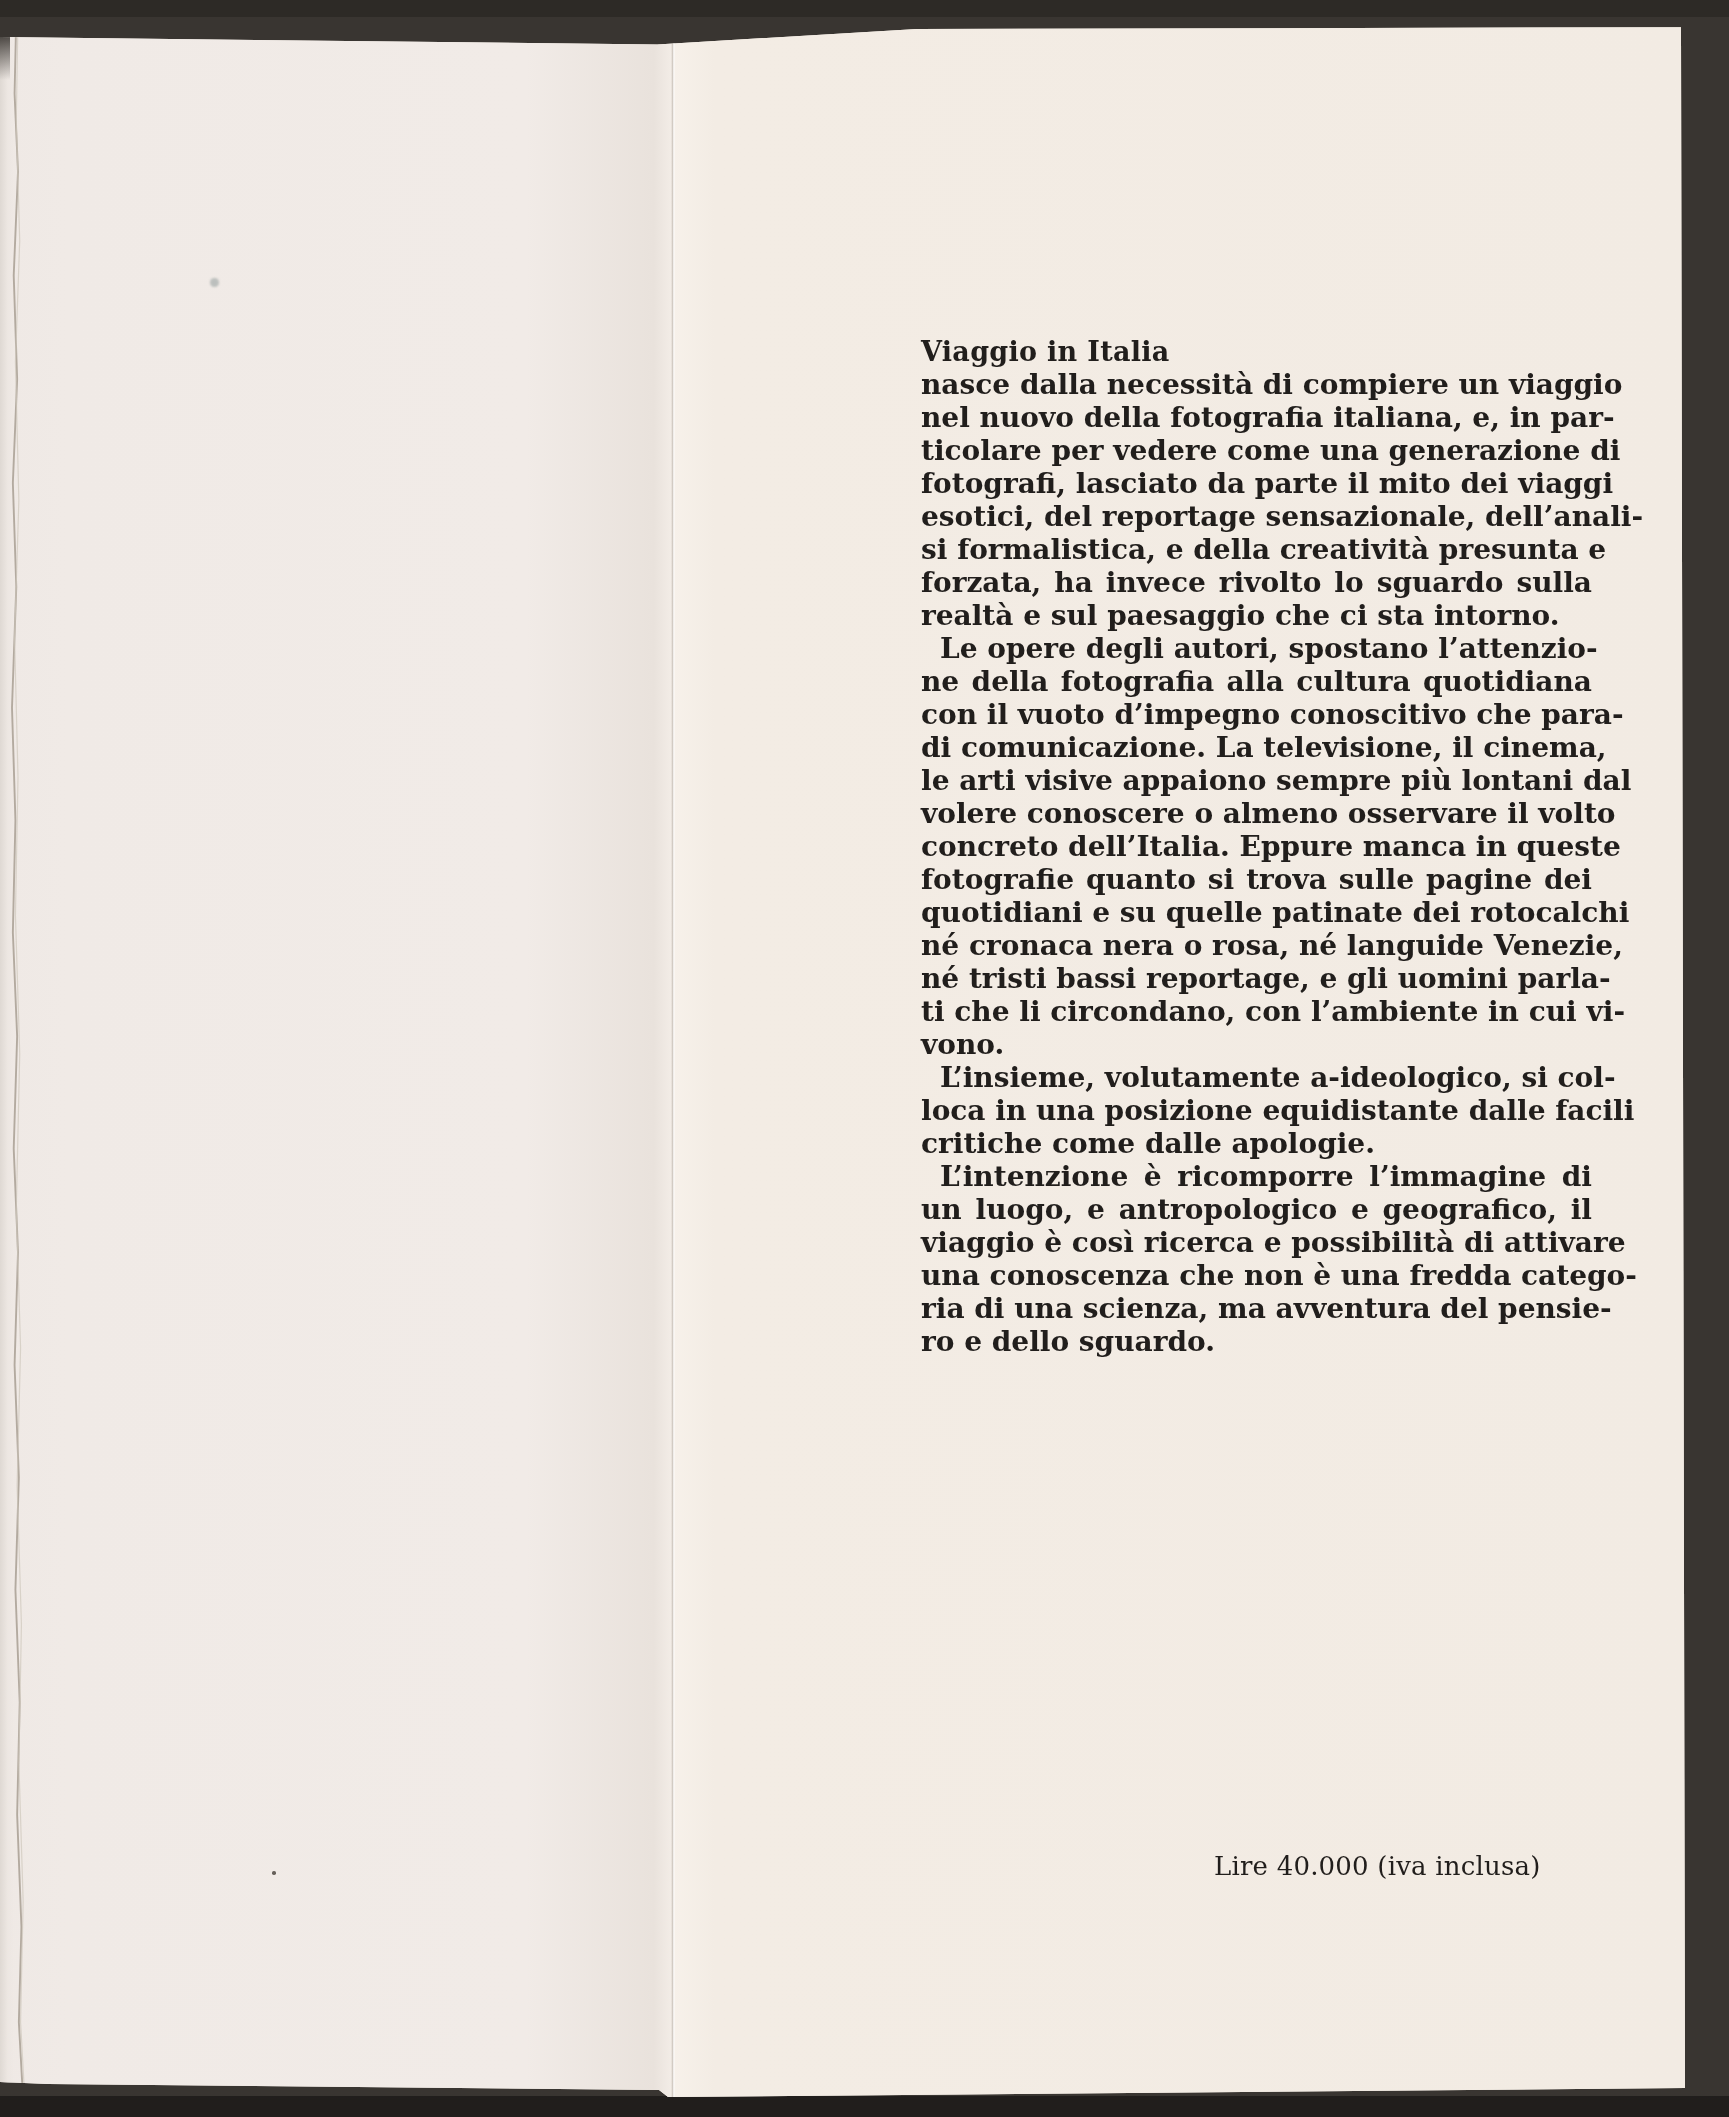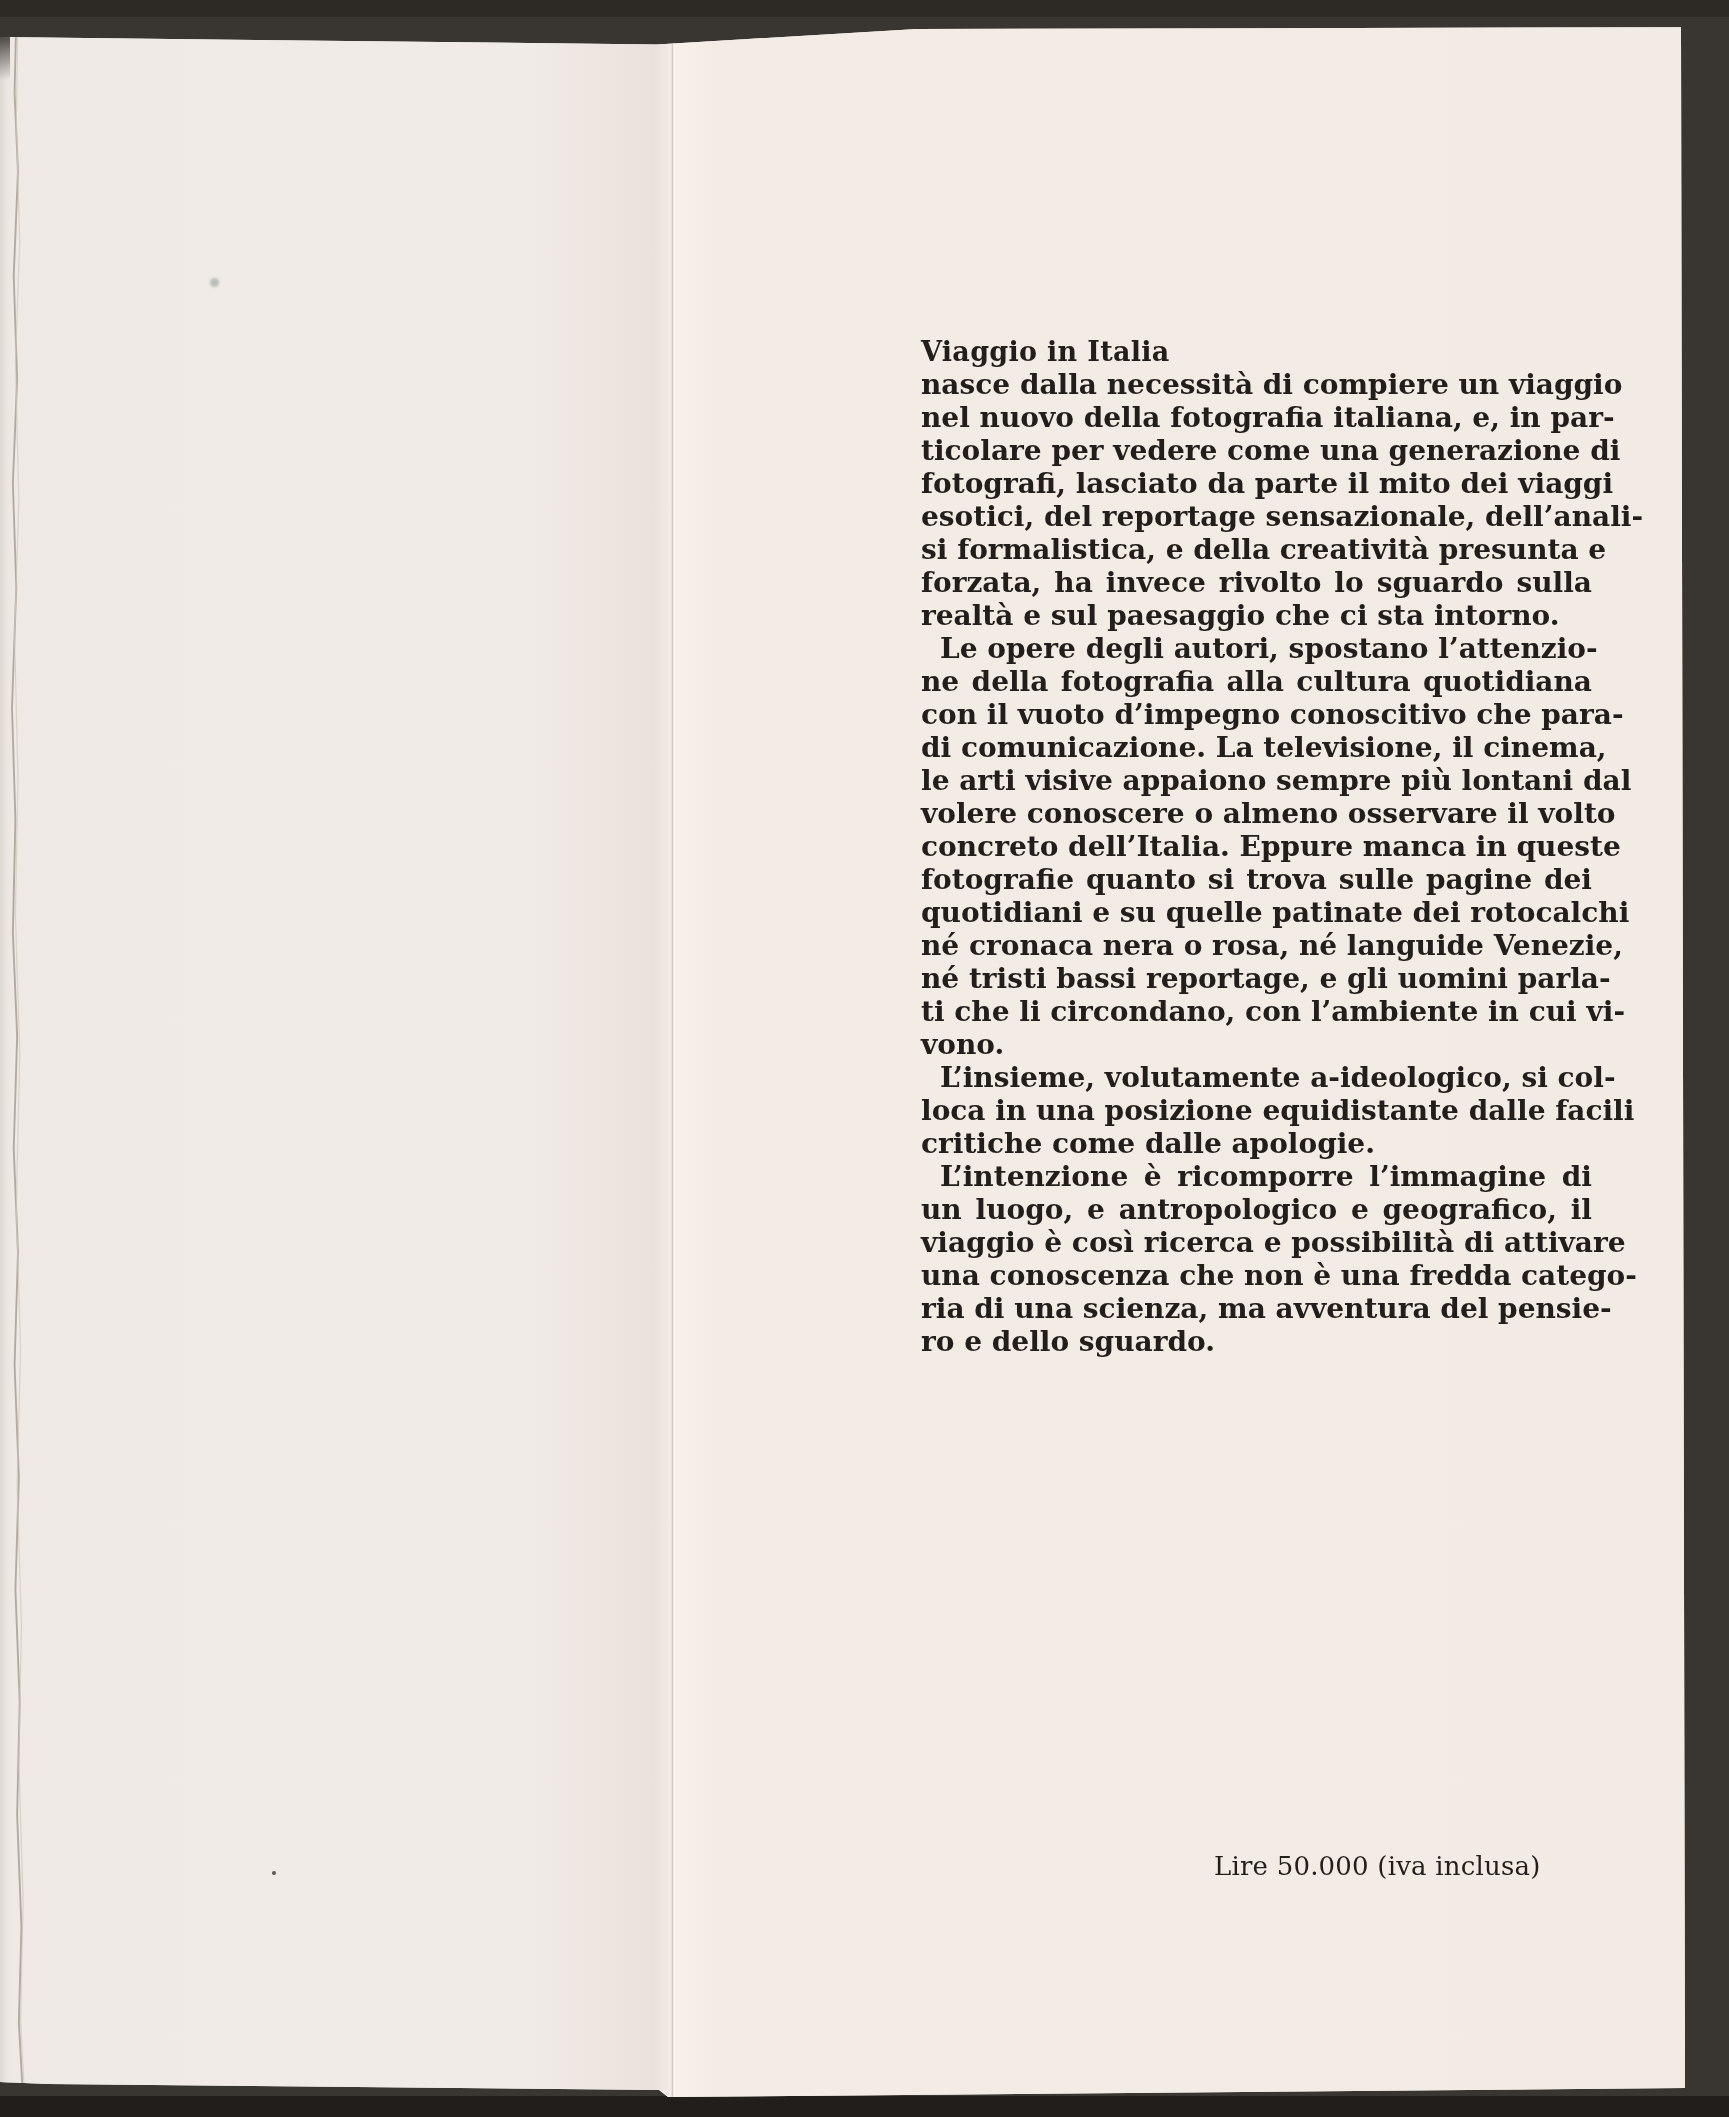--- a/index.html
+++ b/index.html
@@ -94,21 +94,21 @@
             <div class="para">
               <div class="line indent">L’intenzione è ricomporre l’immagine di</div>
               <div class="line">un luogo, e antropologico e geografico, il</div>
               <div class="line">viaggio è così ricerca e possibilità di attivare</div>
               <div class="line">una conoscenza che non è una fredda catego-</div>
               <div class="line">ria di una scienza, ma avventura del pensie-</div>
               <div class="line final">ro e dello sguardo.</div>
             </div>
           </div>
       </div>
-      <div class="price">Lire 50.000 (iva inclusa)</div>
+      <div class="price">Lire 40.000 (iva inclusa)</div>
 
     </div>
 
     <div class="crease"></div>
     <div class="speck s1"></div>
     <div class="speck s2"></div>
   </div>
 </div>
 
 

